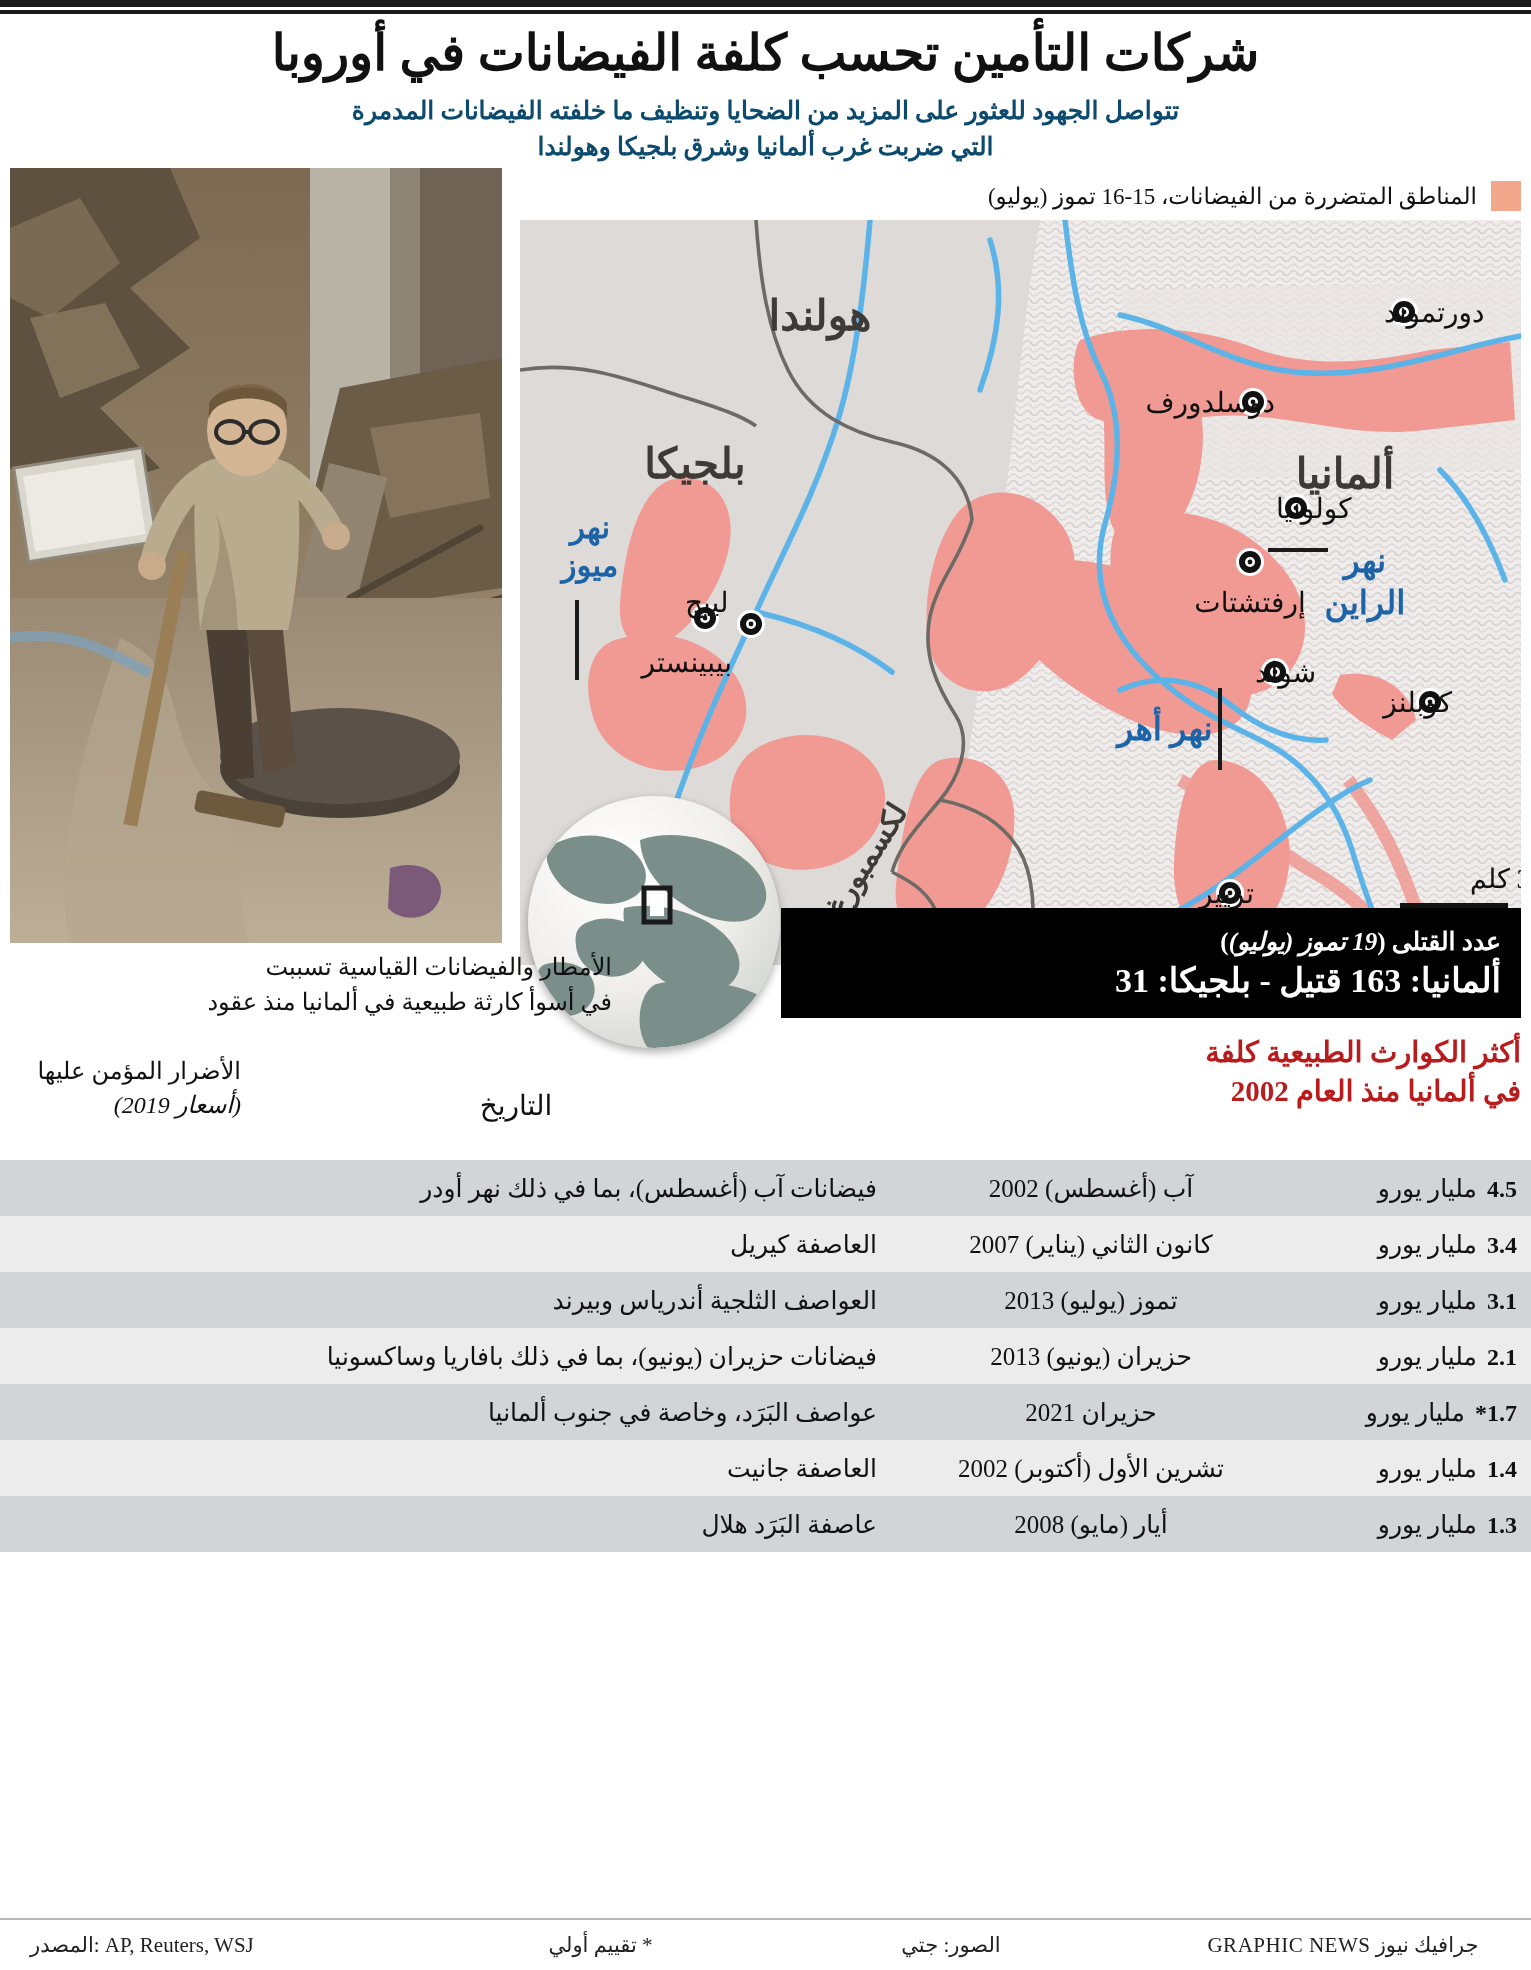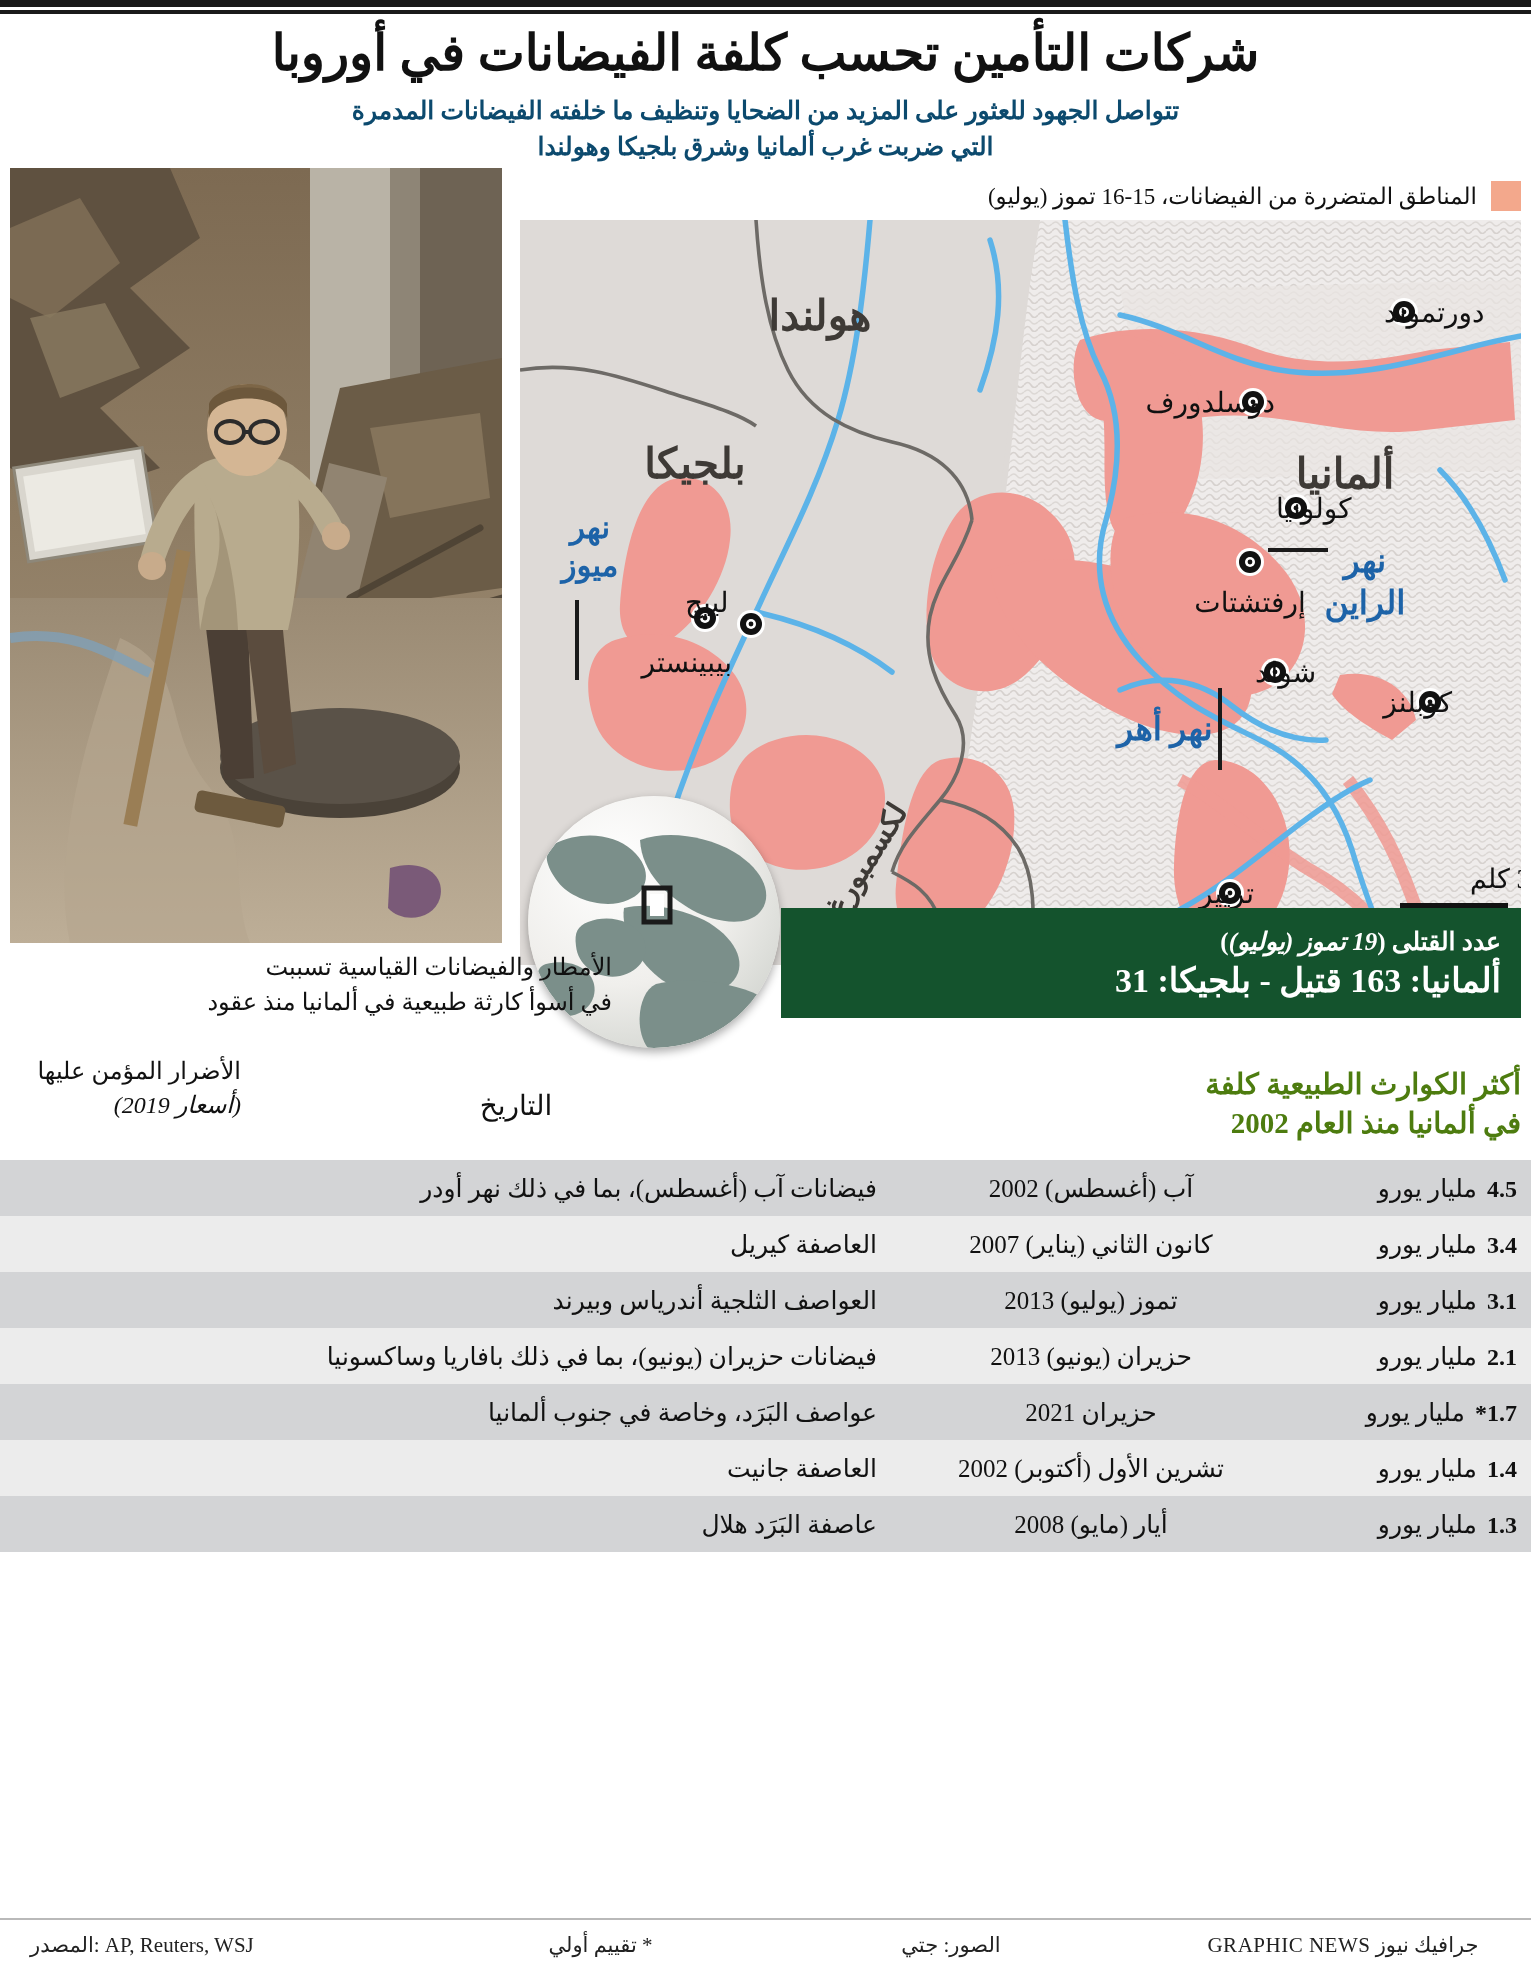--- a/index.html
+++ b/index.html
@@ -59,40 +59,40 @@
     position: absolute; left: 18px; top: 628px; width: 252px; height: 252px;
     border-radius: 50%; overflow: hidden;
     box-shadow: 0 4px 10px rgba(0,0,0,.33);
     background: #eceae6;
   }
   .globe svg { display: block; }
 
   
   .deaths-box {
     position: absolute; right: 10px; top: 740px; width: 740px; height: 110px;
-    background: #14532d; color: #fff; padding: 10px 20px 8px;
+    background: #000000; color: #fff; padding: 10px 20px 8px;
     display: flex; flex-direction: column; justify-content: center;
     text-align: right;
   }
   .deaths-title { font-size: 25px; font-weight: bold; line-height: 1.2; }
   .deaths-title em { font-style: italic; }
   .deaths-main { font-size: 34px; font-weight: bold; margin-top: 4px; line-height: 1.15; }
 
   
   .photo-caption {
     position: absolute; left: 0; top: 782px; width: 620px;
     text-align: right; direction: rtl;
     font-size: 24px; line-height: 1.45; color: #111; padding-right: 8px;
   }
 
   
   .table-title {
     position: absolute; right: 10px; top: 865px; width: 740px;
     text-align: right; font-size: 29px; font-weight: bold;
-    color: #4d7c0f; line-height: 1.35; margin-top: 32px;
+    color: #b91c1c; line-height: 1.35;
   }
 
   
   .col-heads { position: absolute; top: 1055px; right: 0; left: 0; height: 80px; padding-left: 30px; }
   .ch-damage {
     position: absolute; right: 1290px; width: 235px; top: 0;
     text-align: right; font-size: 24px; line-height: 1.4; color: #111;
   }
   .ch-damage em { font-style: italic; }
   .ch-date {

